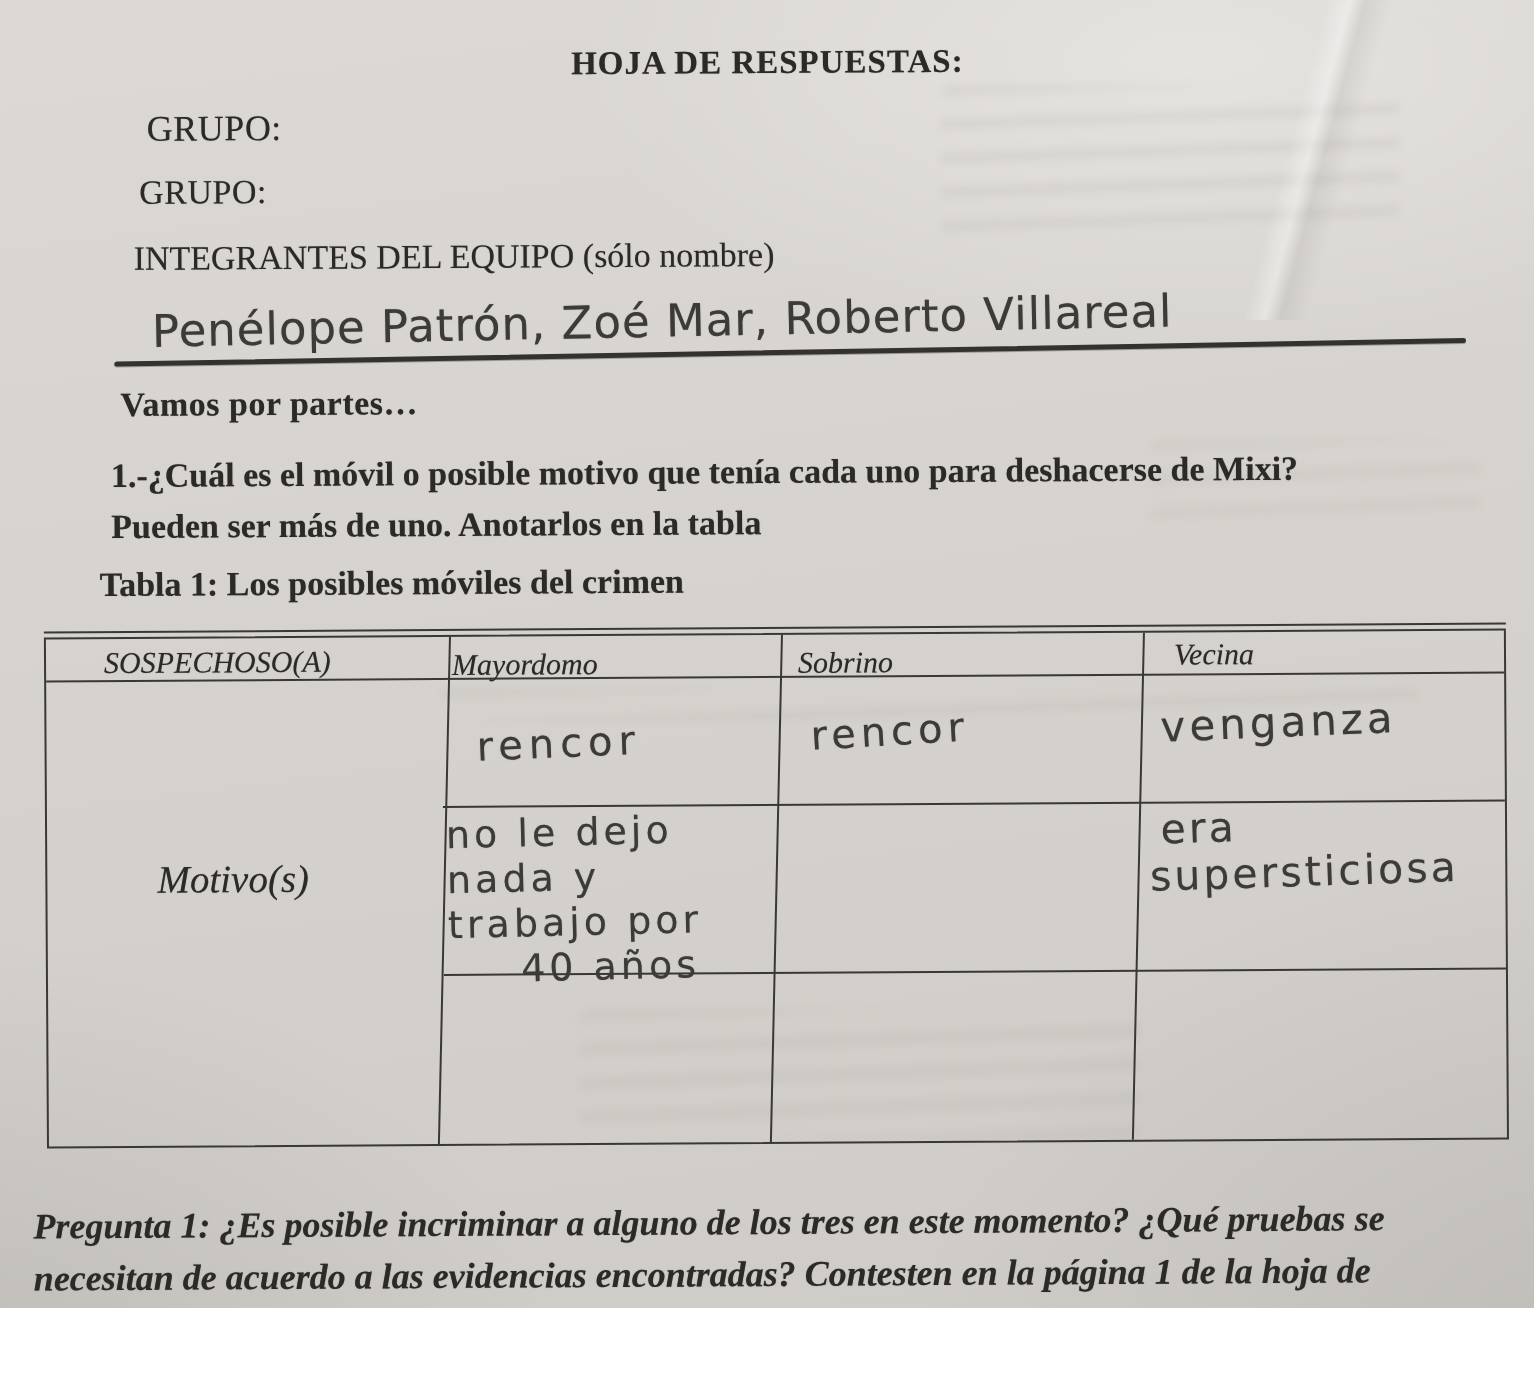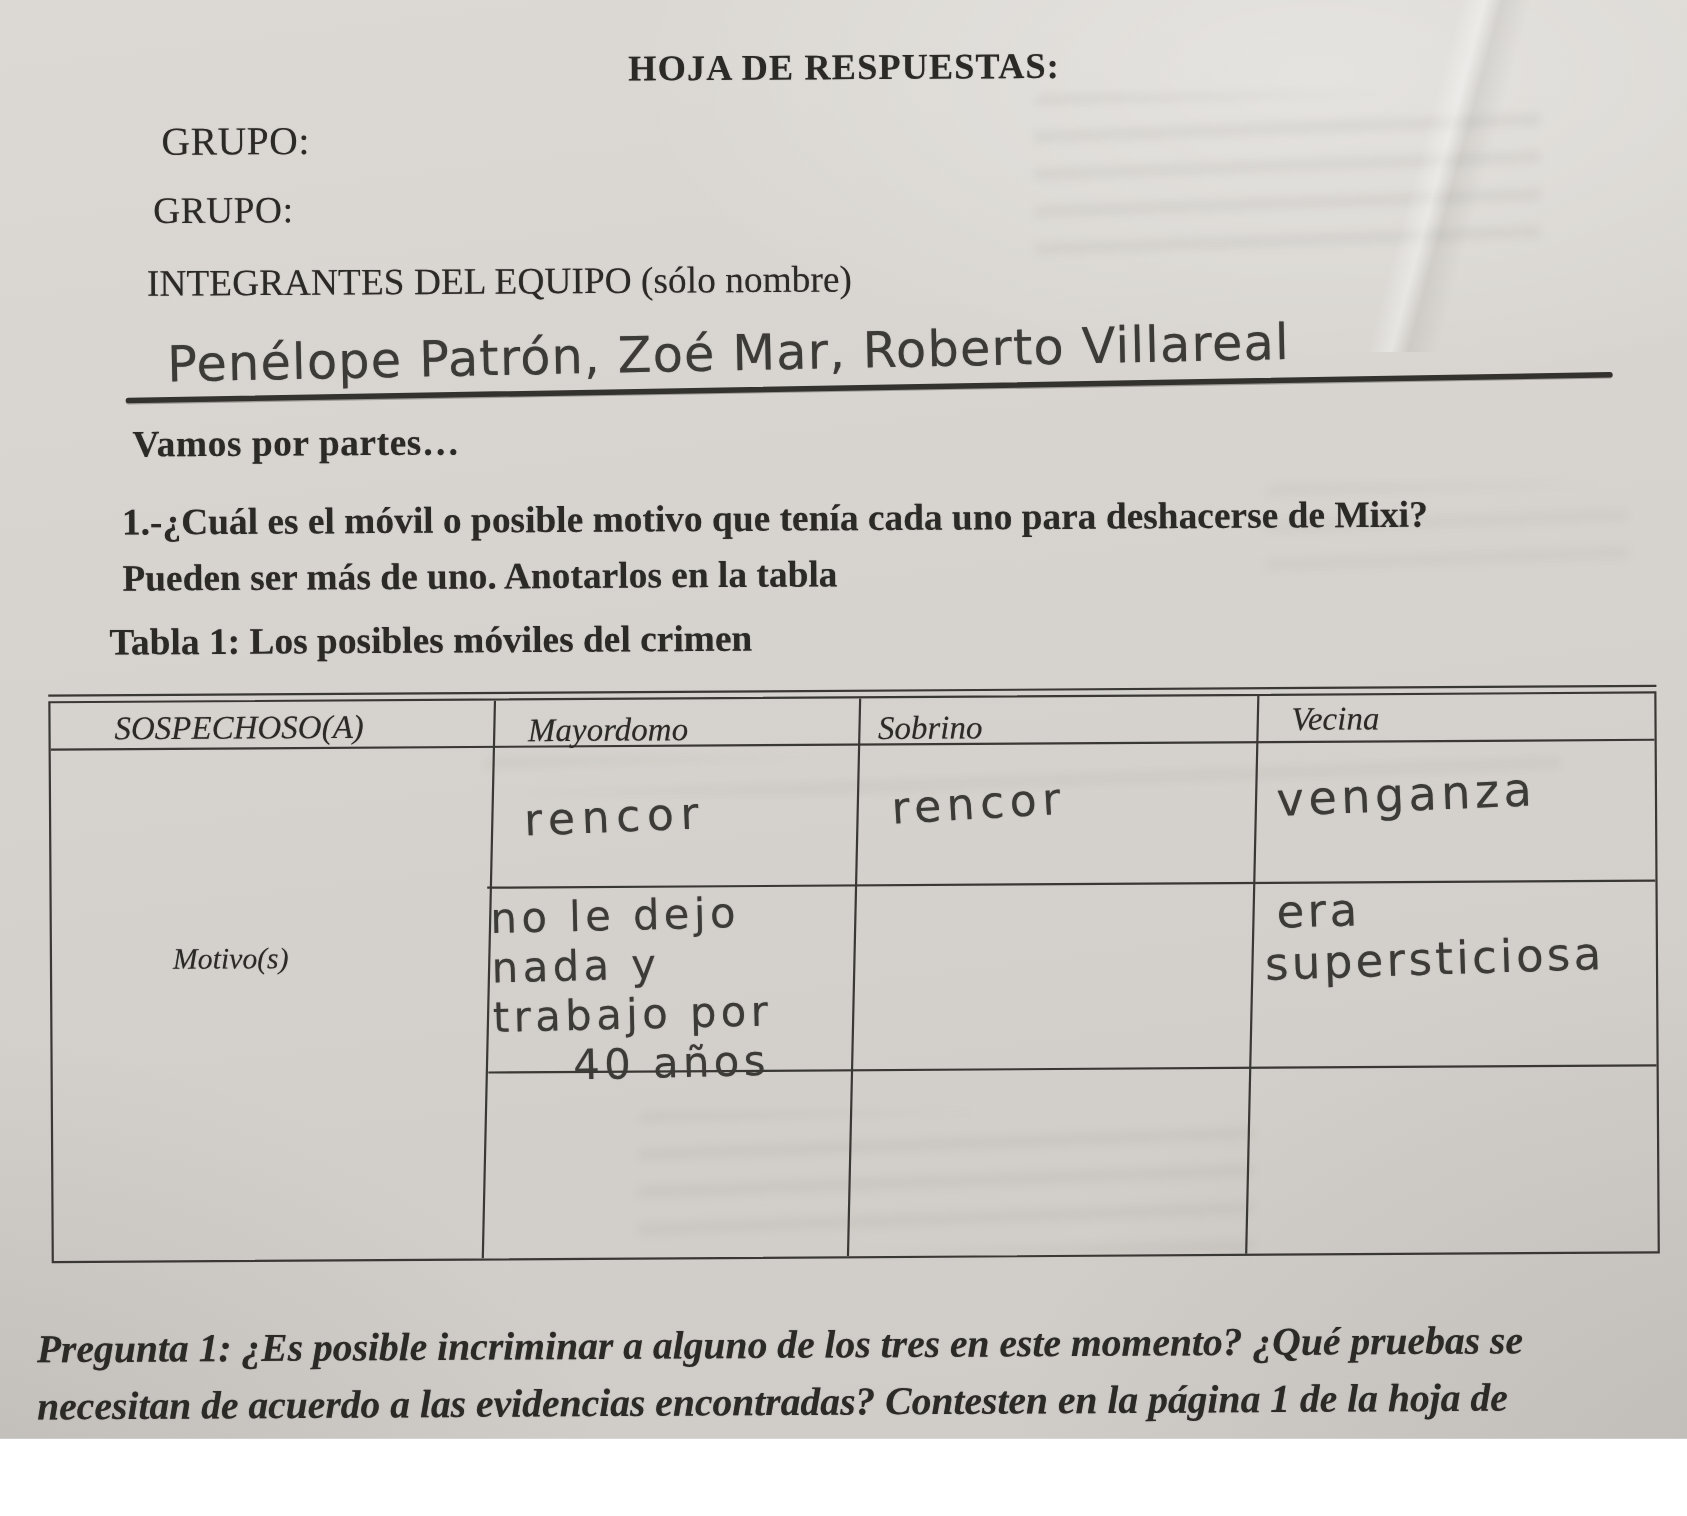--- a/index.html
+++ b/index.html
@@ -65,24 +65,24 @@
   }
   .hline { position:absolute; height:2px; background:#3a3835; }
   .vline { position:absolute; width:2px; top:0; bottom:0; background:#3a3835; transform:rotate(1.6deg); }
   .head-rule { left:0; right:0; top:41px; }
   .row-rule-1 { left:396px; right:0; top:169px; }
   .row-rule-2 { left:396px; right:0; top:337px; }
   .v1 { left:396px; } .v2 { left:728px; } .v3 { left:1090px; }
 
   .cell-label { position:absolute; white-space:nowrap; font-style:italic; font-size:30px; text-shadow:0 0 1px rgba(44,42,39,.45); }
   .h-sospechoso { left:58px; top:7px; }
-  .h-mayordomo { left:406px; top:11px;padding-left:28px; }
+  .h-mayordomo { left:406px; top:11px; }
   .h-sobrino   { left:752px; top:11px; }
   .h-vecina    { left:1128px; top:5px; }
-  .motivo      { left:110px; top:218px; font-size:27px; }
+  .motivo      { left:110px; top:218px; font-size:39px; }
 
   .hw-cell { position:absolute; font-family:"DejaVu Sans", sans-serif; color:#3d3b38;
              text-shadow:0 0 1px rgba(61,59,56,.5); white-space:nowrap; }
   .hw-rencor-may { left:430px; top:84px; font-size:40px; letter-spacing:6px; transform:rotate(-2deg); }
   .hw-rencor-sob { left:764px; top:74px; font-size:40px; letter-spacing:5px; transform:rotate(-3deg); }
   .hw-venganza   { left:1114px; top:66px; font-size:42px; letter-spacing:4px; transform:rotate(-2deg); }
   .hw-may-block  { left:400px; top:174px; font-size:38px; line-height:45px; letter-spacing:4px; transform:rotate(-1deg); }
   .hw-may-block .ln4 { padding-left:72px; }
   .hw-vec-block  { left:1114px; top:170px; font-size:41px; line-height:47px; letter-spacing:3px; transform:rotate(-1.5deg); }
   .hw-vec-block .ln2 { margin-left:-12px; }

